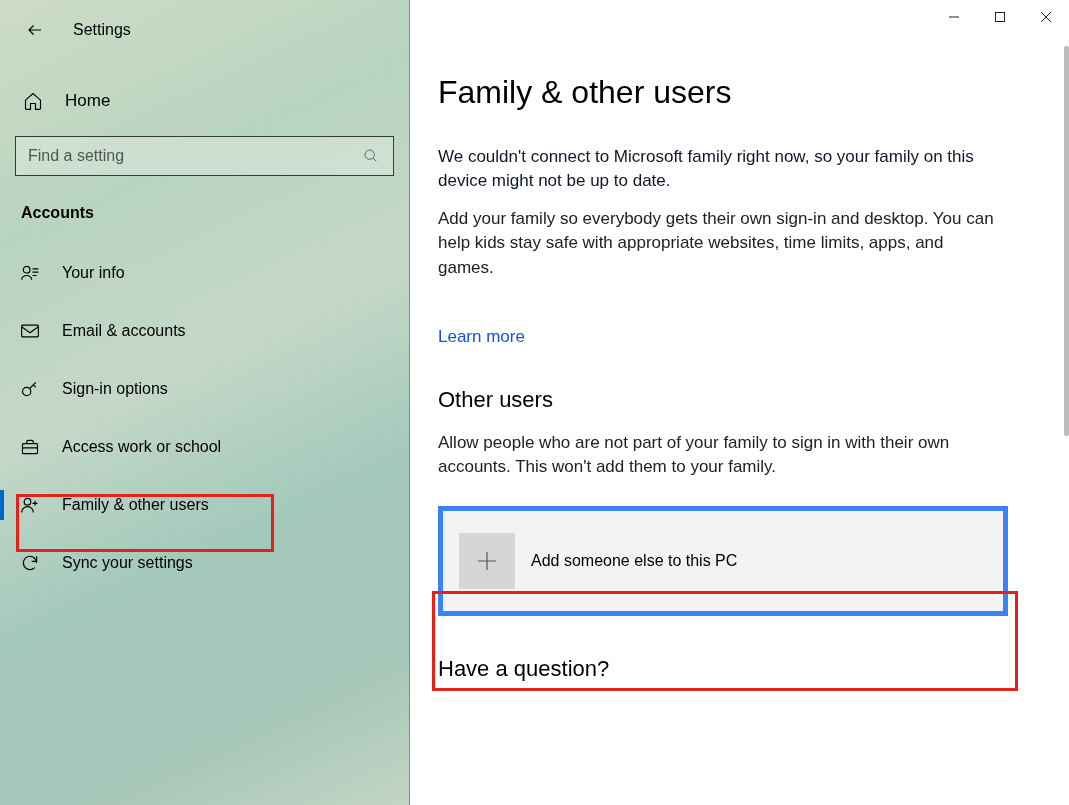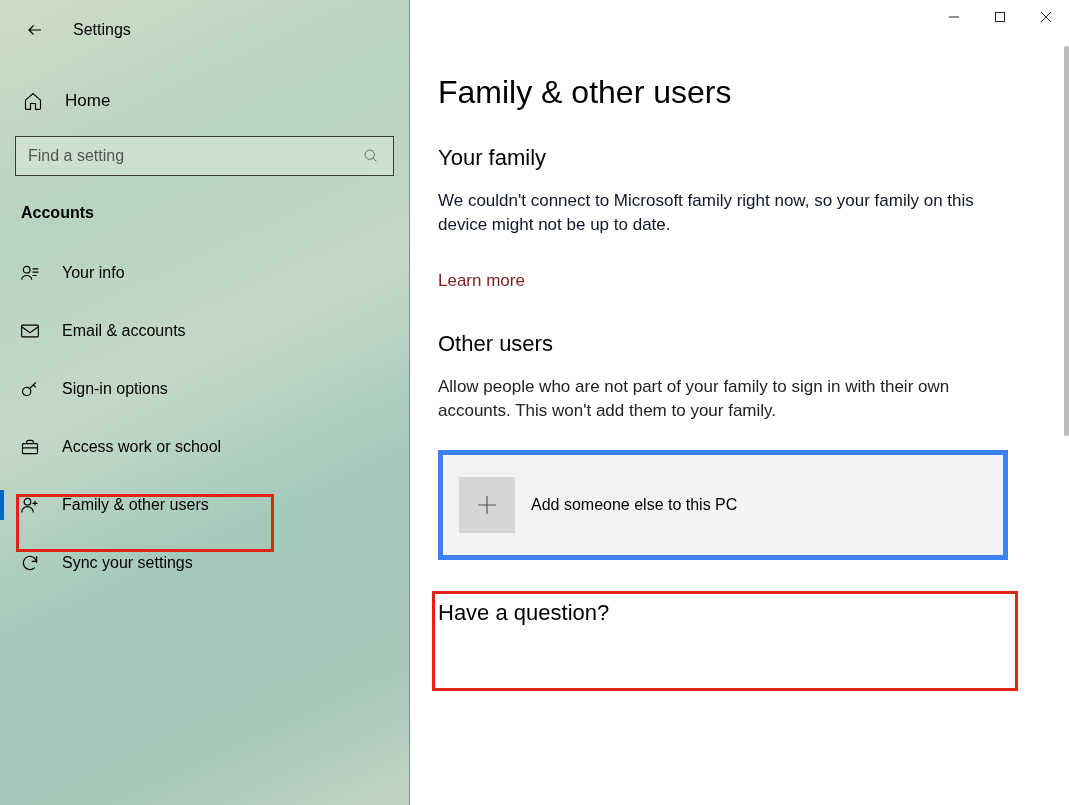--- a/index.html
+++ b/index.html
@@ -131,21 +131,21 @@
       display: flex; align-items: center;
       background: transparent;
     }
     .plus-box {
       width: 56px; height: 56px;
       background: #ccc;
       display:flex; align-items:center; justify-content:center;
       margin-right: 16px;
     }
     .add-row .txt { font-size: 17px; }
-    .link { color: #7f1d1d; font-size: 17px; margin-top: 20px; display:inline-block;}
+    .link { color: #1d4ed8; font-size: 17px; margin-top: 20px; display:inline-block;}
     .panel {
       border: 5px solid #3b82f6;
       background: #f3f3f3;
       padding: 22px 16px;
       display: flex; align-items: center;
       margin-top: 8px;
       max-width: 570px;
     }
     .panel .plus-box { background: #d6d6d6; }
     .red-box.main-rb {
@@ -269,22 +269,22 @@
     <div class="tb-btn">
       <svg width="12" height="12" viewBox="0 0 12 12" stroke="#222" stroke-width="1">
           <path d="M1 1l10 10M11 1L1 11"></path>
         </svg>
     </div>
   </div>
 
   <div class="content">
     <h1>Family &amp; other users</h1>
 
-    <h2>Your family</h2>
     <p class="err">We couldn't connect to Microsoft family right now, so your family on this device might not be up to date.</p>
+    <p class="desc">Add your family so everybody gets their own sign-in and desktop. You can help kids stay safe with appropriate websites, time limits, apps, and games.</p>
 
 
     <a class="link">Learn more</a>
 
     <h2 class="more-top">Other users</h2>
     <p class="desc">Allow people who are not part of your family to sign in with their own accounts. This won't add them to your family.</p>
 
     <div class="panel">
       <div class="plus-box">
         <svg width="24" height="24" viewBox="0 0 24 24" stroke="#555" stroke-width="1.2">

